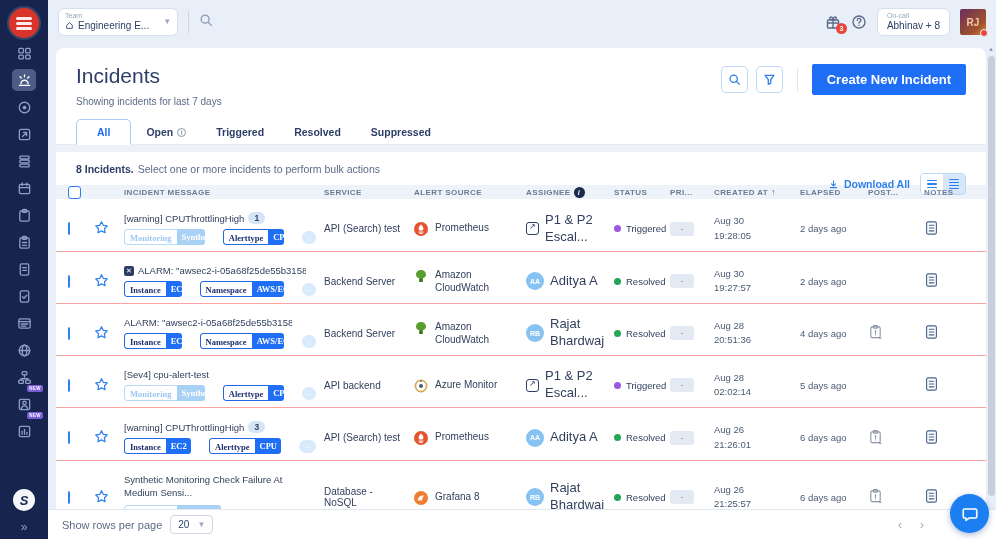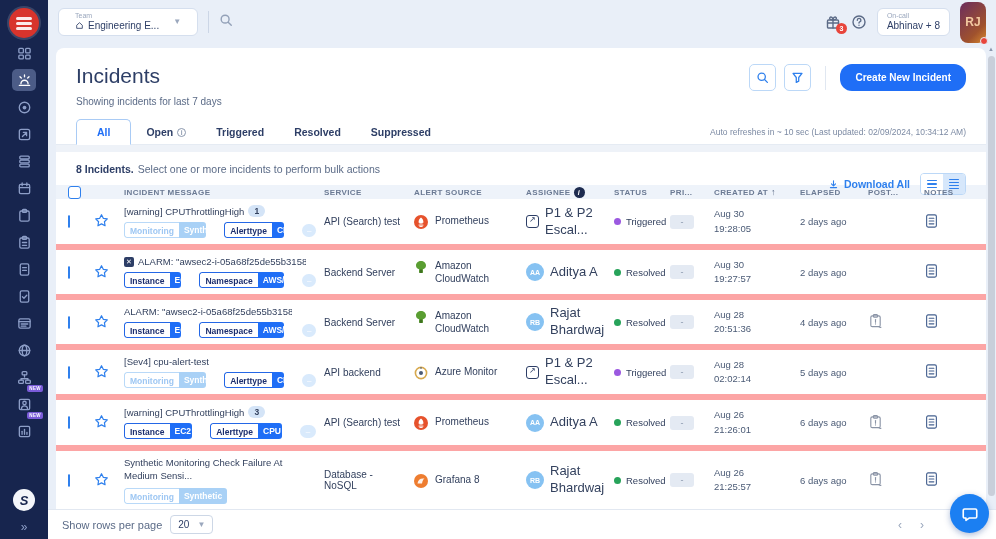--- a/index.html
+++ b/index.html
@@ -15,49 +15,49 @@
   .sb-item svg { width:15px; height:15px; stroke:currentColor; fill:none; stroke-width:1.4; stroke-linecap:round; stroke-linejoin:round;}
   .sb-item.active { background:#4c5c87; color:#fff;}
   .new-badge { position:absolute; bottom:-4px; right:-7px; background:#7a5bd8; color:#fff; font-size:4.5px; font-weight:bold; letter-spacing:.4px; padding:1px 2px; border-radius:2px;}
   .rail-bottom { position:absolute; bottom:5px; left:0; right:0; display:flex; flex-direction:column; align-items:center; gap:9px;}
   .sq-logo { width:22px; height:22px; border-radius:50%; background:#f4f6fa; color:#17254e; font-weight:bold; font-size:13px; display:flex; align-items:center; justify-content:center; font-style:italic;}
   .expand { color:#8d9ec7; font-size:12px; cursor:pointer;}
 
   
   .main { flex:1; display:flex; flex-direction:column; position:relative;}
   .topbar { height:44px; background:#e9eff8; display:flex; align-items:center; padding:0 10px 0 10px; gap:10px; flex:none;}
-  .team-box { background:#fff; border:1px solid #d5dfee; border-radius:6px; padding:3px 16px 4px; display:flex; align-items:center; gap:14px; min-width:118px; cursor:pointer;}
+  .team-box { background:#fff; border:1px solid #d5dfee; border-radius:6px; padding:3px 6px 4px; display:flex; align-items:center; gap:14px; min-width:118px; cursor:pointer;}
   .team-col { display:flex; flex-direction:column; gap:1px;}
   .team-label { font-size:7px; color:#9aa7bd;}
   .team-val { font-size:10px; color:#2d3e66; display:flex; align-items:center; gap:4px; font-weight:500;}
   .team-val svg { width:9px; height:9px; stroke:#2d3e66; fill:none; stroke-width:1.5;}
   .chev { color:#9aa7bd; font-size:8px;}
   .tb-div { width:1px; height:22px; background:#ccd6e6;}
   .search-glyph svg { width:14px; height:14px; stroke:#93a1b8; fill:none; stroke-width:1.6; stroke-linecap:round;}
   .tb-spacer { flex:1;}
   .tb-ic { position:relative; color:#5c6b87; cursor:pointer; display:flex;}
   .tb-ic svg { width:16px; height:16px; stroke:currentColor; fill:none; stroke-width:1.4; stroke-linecap:round; stroke-linejoin:round;}
   .cnt-badge { position:absolute; bottom:-4px; right:-6px; background:#e8453c; color:#fff; border-radius:50%; width:11px; height:11px; font-size:7px; font-weight:bold; display:flex; align-items:center; justify-content:center;}
   .oncall-box { background:#fff; border:1px solid #d5dfee; border-radius:6px; padding:3px 9px 4px; cursor:pointer;}
   .oncall-label { font-size:7px; color:#9aa7bd;}
   .oncall-val { font-size:10px; color:#2d3e66; font-weight:500; margin-top:1px;}
-  .user-avatar { width:26px; height:41px; border-radius:8px; background:linear-gradient(135deg,#6b2d5e,#a0522d 70%,#d88a31); color:#f3c9a0; font-size:12px; font-weight:bold; display:flex; align-items:center; justify-content:center; position:relative; cursor:pointer;}
+  .user-avatar { width:26px; height:26px; border-radius:2px; background:linear-gradient(135deg,#6b2d5e,#a0522d 70%,#d88a31); color:#f3c9a0; font-size:10px; font-weight:bold; display:flex; align-items:center; justify-content:center; position:relative; cursor:pointer;}
   .user-avatar .dot { position:absolute; bottom:-2px; right:-2px; width:8px; height:8px; border-radius:50%; background:#e8453c; border:1.5px solid #e9eff8;}
 
   
   .content { flex:1; position:relative; background:#e9eff8;}
   .card { position:absolute; left:8px; right:10px; top:4px; bottom:0; background:#fff; border-radius:8px 8px 0 0; overflow:hidden;}
   .page-head { display:flex; align-items:flex-start; padding:16px 20px 10px;}
   .page-title { font-size:21px; color:#2d3e66; font-weight:500;}
   .page-sub { font-size:10px; color:#5b6b87; margin-top:8px;}
   .head-actions { margin-left:auto; display:flex; align-items:center; gap:8px;}
   .icon-btn { width:27px; height:27px; border:1px solid #bcd8f7; border-radius:5px; background:#fff; display:flex; align-items:center; justify-content:center; cursor:pointer;}
   .icon-btn svg { width:13px; height:13px; stroke:#2f80ed; fill:none; stroke-width:1.6; stroke-linecap:round; stroke-linejoin:round;}
   .head-div { width:1px; height:24px; background:#e0e7f1; margin:0 6px;}
-  .create-btn { background:#1f6ef6; color:#fff; font-size:10px; font-weight:bold; border:none; border-radius:12px; padding:8px 15px; cursor:pointer;}
+  .create-btn { background:#1f6ef6; color:#fff; font-size:13px; font-weight:bold; border:none; border-radius:2px; padding:8px 15px; cursor:pointer;}
 
   .tabs-row { display:flex; align-items:flex-end; padding:0 20px; border-bottom:1px solid #e5ebf3; height:28px;}
   .tab { font-size:10.5px; font-weight:bold; color:#2d3e66; padding:6px 15px; cursor:pointer; display:flex; align-items:center; gap:4px;}
   .tab.active { border:1px solid #a9cbf5; border-bottom:1px solid #fff; border-radius:5px 5px 0 0; color:#1f6ef6; margin-bottom:-1px; background:#fff; padding:6px 20px;}
   .tab .info-o { width:9px; height:9px; border:1px solid #8a97ad; border-radius:50%; color:#8a97ad; font-size:6.5px; display:flex; align-items:center; justify-content:center; font-weight:bold;}
   .refresh { margin-left:auto; font-size:8.5px; color:#7c8aa3; padding-bottom:7px;}
   .strip { height:7px; background:#eef2f8;}
 
   .bulk-row { height:33px; display:flex; align-items:center; padding:0 20px; font-size:10.5px; color:#5b6b87;}
   .bulk-count { color:#2d3e66; font-weight:bold; margin-right:4px;}
@@ -70,30 +70,30 @@
   .vt.sel { background:#d6e7fb;}
   .vt.sel i { height:1.2px;}
 
   
   .grid { display:grid; grid-template-columns:26px 30px 200px 90px 112px 88px 56px 44px 86px 68px 56px 46px; align-items:center; padding-left:12px;}
   .thead { height:14px; background:#eef3fa; font-size:8px; font-weight:bold; color:#6b7a94; letter-spacing:.4px;}
   .thead .hcell { display:flex; align-items:center; gap:3px;}
   .info-dark { width:11px; height:11px; border-radius:50%; background:#1d2b4f; color:#fff; font-size:7px; font-weight:bold; display:flex; align-items:center; justify-content:center; font-style:italic;}
   .sort { color:#5b6b87; font-size:9px; font-weight:normal;}
   .tbody { position:relative;}
-  .trow { min-height:42px; border-bottom:6px solid #fca5a5; font-size:10px; color:#33415e;}
+  .trow { min-height:42px; border-bottom:1px solid #fca5a5; font-size:10px; color:#33415e;margin-top:7px;}
   .cb { width:13px; height:13px; border:1.5px solid #2f80ed; border-radius:3px; background:#fff; cursor:pointer;}
   .star svg { width:15px; height:15px; stroke:#2f80ed; fill:none; stroke-width:1.3; stroke-linejoin:round; cursor:pointer;}
   .c-msg { display:flex; flex-direction:column; gap:5px; padding:6px 8px 6px 0;}
   .msg-line { display:flex; align-items:center; gap:4px;}
   .msg-text { font-size:9.5px; color:#33415e; white-space:nowrap; overflow:hidden; max-width:168px; cursor:pointer;}
   .msg-text.wrap { white-space:normal; line-height:1.35; max-width:175px;}
   .pfx { width:10px; height:10px; flex:none; background:#2d3e66; border-radius:2px; color:#fff; font-size:7px; display:flex; align-items:center; justify-content:center;}
   .count-pill { background:#d4e4f7; color:#33415e; font-size:8.5px; font-weight:bold; border-radius:7px; padding:1px 6px; flex:none;}
-  .tag-line { display:flex; align-items:center; gap:18px;}
+  .tag-line { display:flex; align-items:center; gap:18px;font-family:Liberation Serif, serif;}
   .tag { display:flex; font-size:8.5px; font-weight:bold; border-radius:3px; overflow:hidden; height:16px; line-height:16px; cursor:pointer;}
   .tag .k { padding:0 5px; background:#fff;}
   .tag .v { padding:0 5px; color:#fff;}
   .tag.light .k { border:1px solid #b9d9f8; border-right:none; color:#9ec7f3; border-radius:3px 0 0 3px;}
   .tag.light .v { background:#a9d1f6;}
   .tag.dark .k { border:1px solid #2467e6; border-right:none; color:#1d2f6e; border-radius:3px 0 0 3px;}
   .tag.dark .v { background:#1f6ef6;}
   .more-chip { width:17px; height:13px; background:#d9eafc; border-radius:7px; color:#fff; font-size:8px; display:flex; align-items:center; justify-content:center; cursor:pointer;}
   .c-plain { font-size:10px; color:#33415e; padding-right:6px;}
   .c-src { display:flex; align-items:flex-start; gap:7px; padding-right:6px;}
@@ -330,21 +330,20 @@
           </div>
         </div>
 
         <div class="tabs-row">
 
           <div class="tab active">All</div>
             <div class="tab">Open<span class="info-o">i</span></div>
             <div class="tab">Triggered</div>
             <div class="tab">Resolved</div>
             <div class="tab">Suppressed</div>
-            <div class="refresh">Auto refreshes in ~ 10 sec (Last updated: 02/09/2024, 10:34:12 AM)</div>
         </div>
         <div class="strip"></div>
 
         <div class="bulk-row">
           <span class="bulk-count">8 Incidents.</span>
           <span>Select one or more incidents to perform bulk actions</span>
           <div class="bulk-right">
             <span class="dl-link">
               <svg viewBox="0 0 16 16">
                   <line x1="8" y1="2.5" x2="8" y2="9.5"></line>

